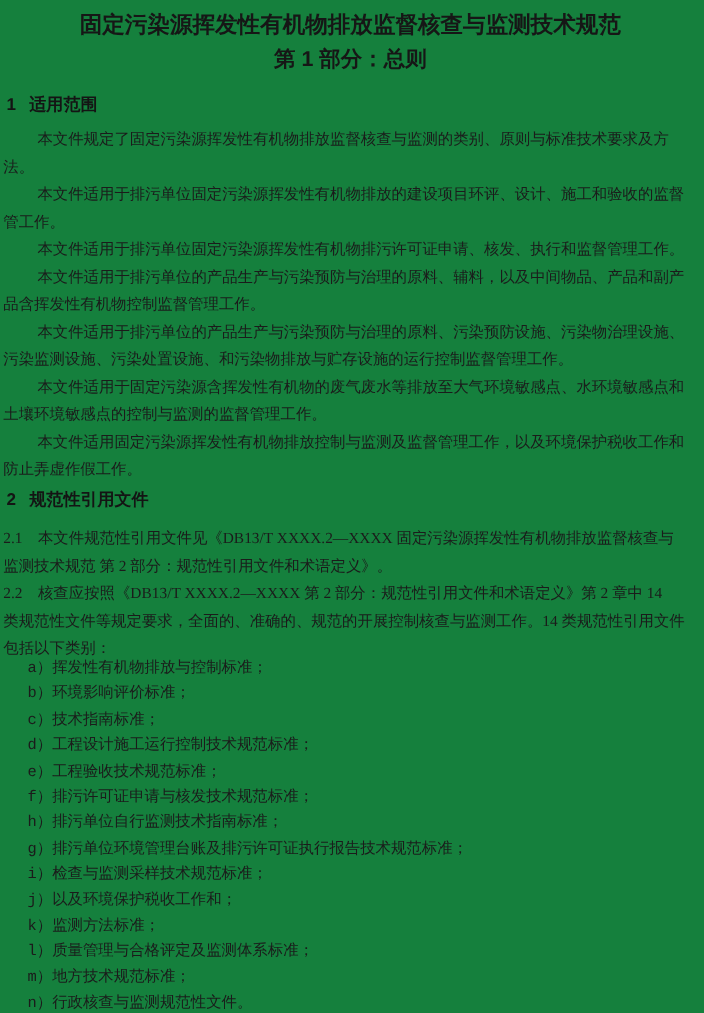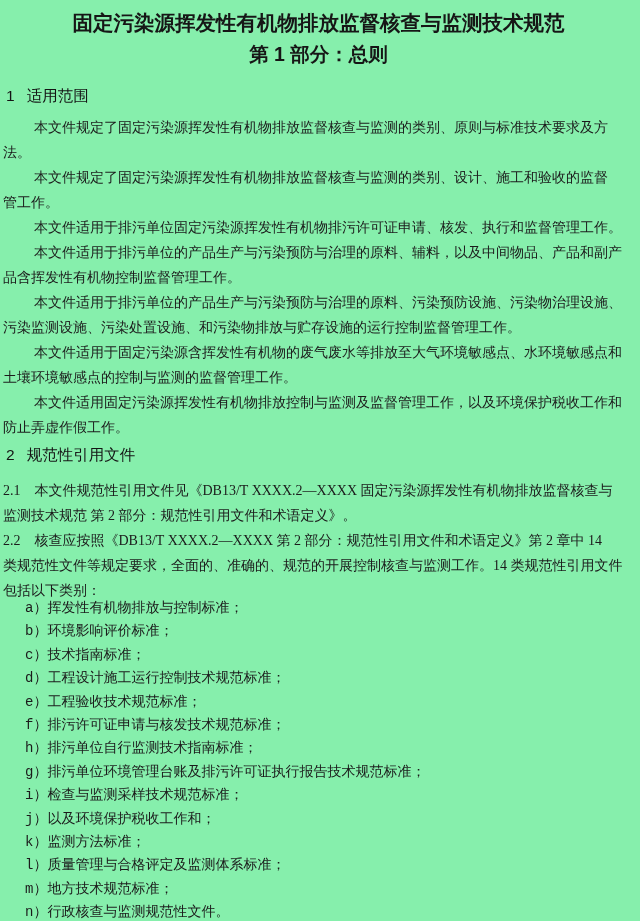--- a/index.html
+++ b/index.html
@@ -5,21 +5,21 @@
   html, body {
     margin: 0;
     padding: 0;
     background: #ffffff;
   }
   .page {
     position: relative;
     width: 640px;
     height: 921px;
     box-sizing: border-box;
-    background: #86efac;
+    background: #15803d;
     color: #1b1b1b;
     padding: 10px 6px 0 3px;
     overflow: hidden;
     font-family: "Liberation Serif", "DejaVu Serif", serif;
   }
   .doc-title {
     margin: 0;
     text-align: center;
     font-family: "Liberation Sans", "DejaVu Sans", sans-serif;
     font-weight: bold;
@@ -31,21 +31,21 @@
     margin: 6px 0 0 0;
     text-align: center;
     font-family: Liberation Sans, sans-serif;
     font-weight: bold;
     font-size: 19.5px;
     line-height: 25px;
     color: #161616;
   }
   .section-heading {
     font-family: "Liberation Sans", "DejaVu Sans", sans-serif;
-    font-weight: normal;
+    font-weight: bold;
     font-size: 15.5px;
     line-height: 20px;
     color: #141414;
   }
   .section-heading .sec-num {
     display: inline-block;
     margin-left: 3px;
     margin-right: 12px;
   }
   .heading-1 { margin: 19px 0 0 0; }
@@ -80,21 +80,21 @@
   <div class="doc-title">固定污染源挥发性有机物排放监督核查与监测技术规范</div>
   <div class="doc-subtitle">第 1 部分：总则</div>
 
   <div class="section-heading heading-1">
     <span class="sec-num">1</span><span class="sec-label">适用范围</span>
   </div>
 
   <div class="scope-block">
     <p class="body-text indent">本文件规定了固定污染源挥发性有机物排放监督核查与监测的类别、原则与标准技术要求及方
 法。</p>
-    <p class="body-text indent">本文件规定了固定污染源挥发性有机物排放监督核查与监测的类别、设计、施工和验收的监督
+    <p class="body-text indent">本文件适用于排污单位固定污染源挥发性有机物排放的建设项目环评、设计、施工和验收的监督
 管工作。</p>
     <p class="body-text indent">本文件适用于排污单位固定污染源挥发性有机物排污许可证申请、核发、执行和监督管理工作。</p>
     <p class="body-text indent">本文件适用于排污单位的产品生产与污染预防与治理的原料、辅料，以及中间物品、产品和副产
 品含挥发性有机物控制监督管理工作。</p>
     <p class="body-text indent">本文件适用于排污单位的产品生产与污染预防与治理的原料、污染预防设施、污染物治理设施、
 污染监测设施、污染处置设施、和污染物排放与贮存设施的运行控制监督管理工作。</p>
     <p class="body-text indent">本文件适用于固定污染源含挥发性有机物的废气废水等排放至大气环境敏感点、水环境敏感点和
 土壤环境敏感点的控制与监测的监督管理工作。</p>
     <p class="body-text indent">本文件适用固定污染源挥发性有机物排放控制与监测及监督管理工作，以及环境保护税收工作和
 防止弄虚作假工作。</p>

